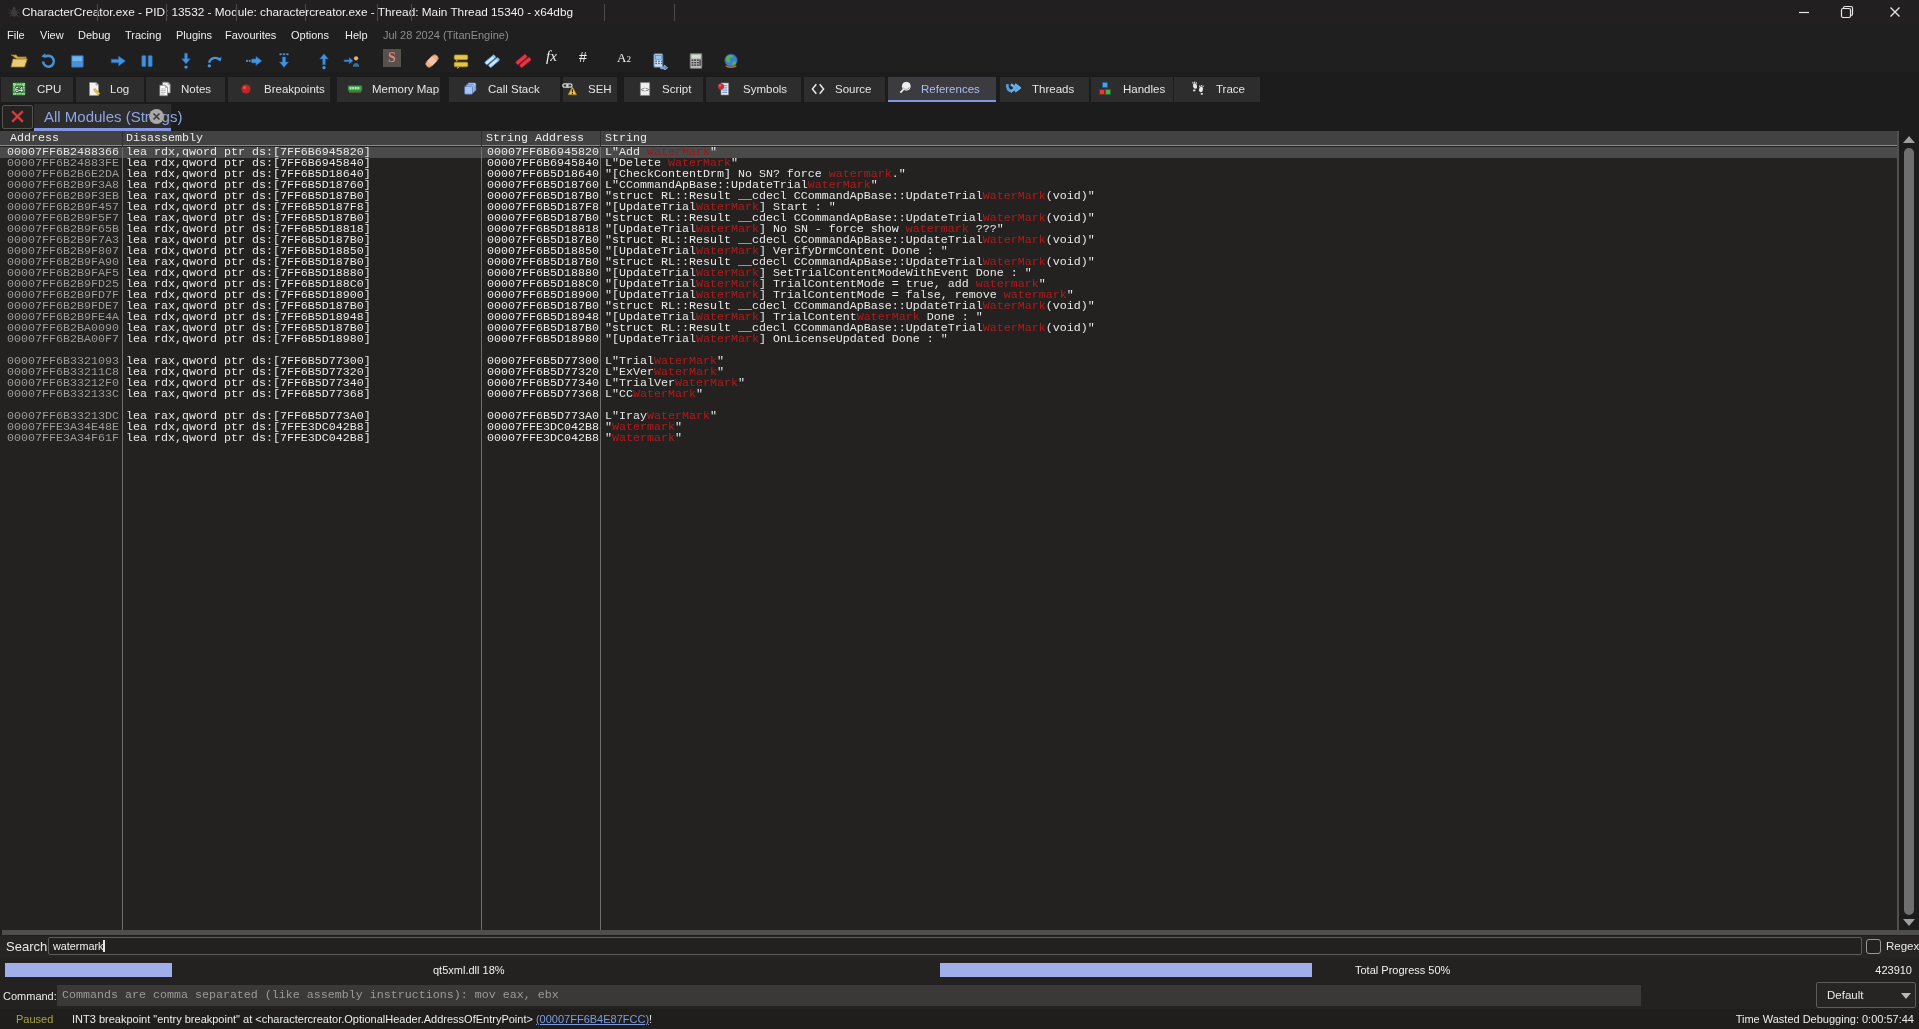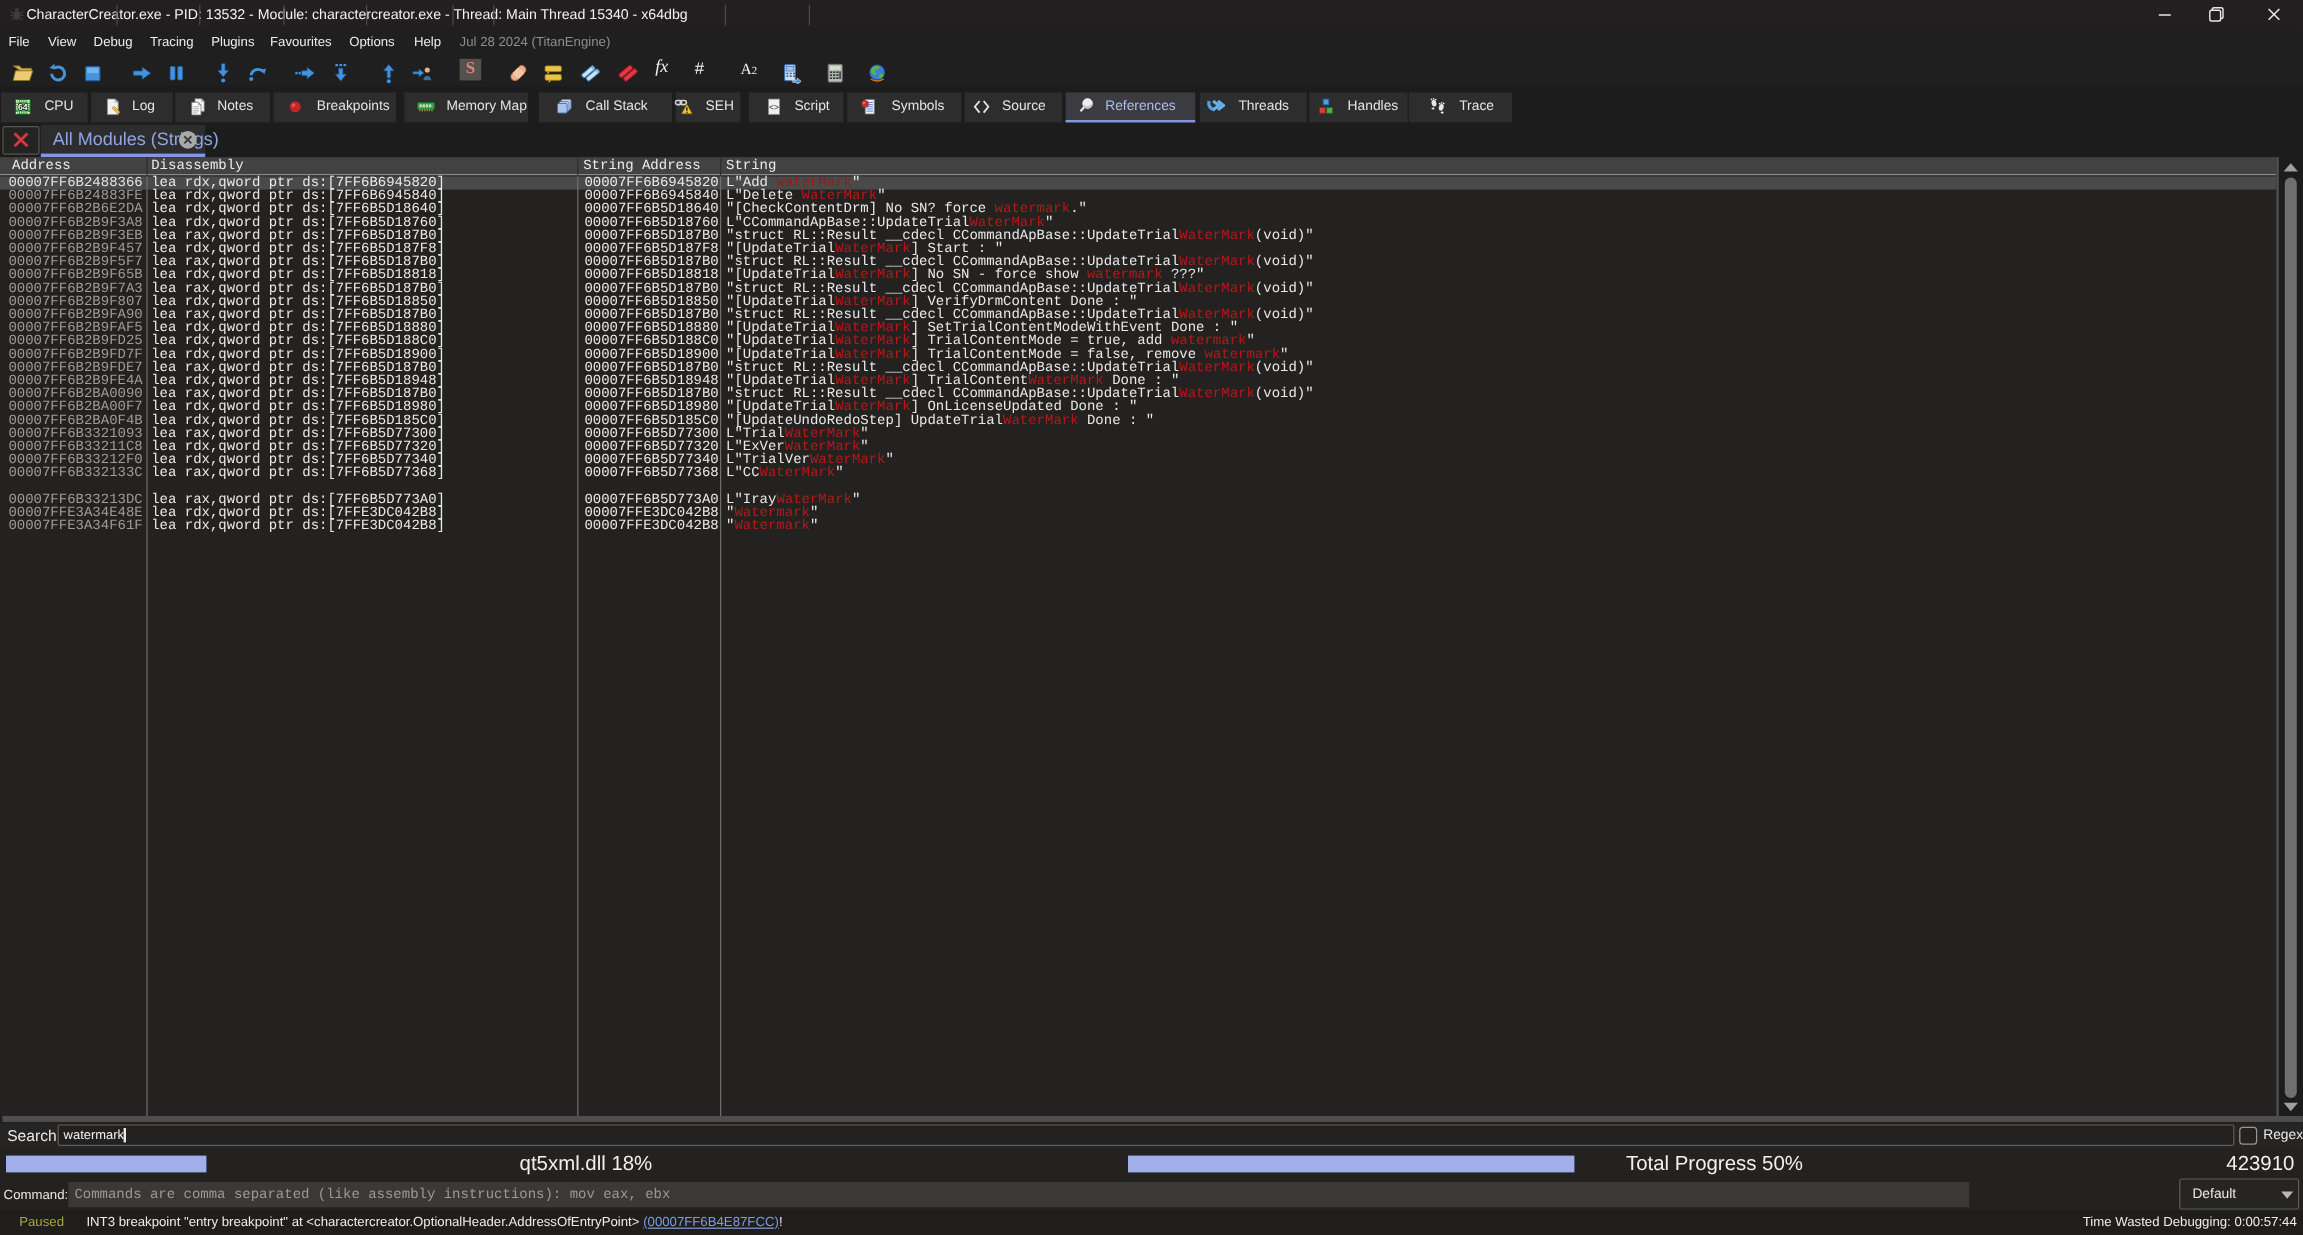--- a/index.html
+++ b/index.html
@@ -43,21 +43,21 @@
 #vthumb{left:1904px;top:148px;width:9.5px;height:767px;background:#6f6f6f;border-radius:5px}
 #hscroll{left:2px;top:930px;width:1917px;height:5px;background:#4e4e4e}
 #searchrow{left:0;top:936px;width:1919px;height:22px;background:#262524}
 #searchlab{left:6px;top:936px;height:21px;line-height:21px;font-size:13px}
 #searchbox{left:48px;top:937px;width:1814px;height:18px;background:#222120;border:1px solid #5c5c5c;border-radius:2px;line-height:16px;font-size:10.8px;padding-left:4px;color:#f0f0f0}
 #caret{left:103px;top:940px;width:2px;height:12px;background:#e8e8e8}
 #regexbox{left:1866px;top:939px;width:15px;height:15px;border:1px solid #979797;border-radius:3px;background:#232221}
 #regexlab{left:1886px;top:936px;height:21px;line-height:21px;font-size:11.5px}
 #progressrow{left:0;top:958px;width:1919px;height:25px;background:#232221}
 .pbar{position:absolute;top:963px;height:13.5px;background:#a0aeea}
-.plab{position:absolute;top:958px;height:24px;line-height:24px;font-size:17px;color:#f0f0f0}
+.plab{position:absolute;top:958px;height:24px;line-height:24px;font-size:11px;color:#f0f0f0}
 #commandrow{left:0;top:983px;width:1919px;height:26px;background:#232221}
 #cmdlab{left:3px;top:983px;height:26px;line-height:26px;font-size:11px}
 #cmdbox{left:57px;top:985px;width:1584px;height:21px;background:#3a3938;line-height:21px;font-family:"Liberation Mono",monospace;font-size:11.667px;color:#9a9a9a;padding-left:5px;white-space:pre}
 #combo{left:1816px;top:982px;width:100px;height:26px;background:#262524;border:1px solid #5c5c5c;border-radius:2px;line-height:24px;font-size:11.5px;padding-left:10px}
 #comboarr{left:1901px;top:993px;width:0;height:0;border-left:5px solid transparent;border-right:5px solid transparent;border-top:6px solid #b8b8b8}
 #statusbar{left:0;top:1009px;width:1919px;height:20px;background:#1f1e1d}
 #paused{left:16px;top:1009px;height:20px;line-height:20px;font-size:11px;color:#a6a63e}
 #statmsg{left:72px;top:1009px;height:20px;line-height:20px;font-size:11px;color:#ececec}
 #statmsg a{color:#7e9ce0;text-decoration:underline}
 #timewasted{right:5px;top:1009px;height:20px;line-height:20px;font-size:11px;color:#ececec;position:absolute}
@@ -394,21 +394,20 @@
 <div class="r" style="top:235px"><span class="c1">00007FF6B2B9F7A3</span><span class="c2">lea rax,qword ptr ds:[7FF6B5D187B0]</span><span class="c3">00007FF6B5D187B0</span><span class="c4">"struct RL::Result __cdecl CCommandApBase::UpdateTrial<em>WaterMark</em>(void)"</span></div>
 <div class="r" style="top:246px"><span class="c1">00007FF6B2B9F807</span><span class="c2">lea rdx,qword ptr ds:[7FF6B5D18850]</span><span class="c3">00007FF6B5D18850</span><span class="c4">"[UpdateTrial<em>WaterMark</em>] VerifyDrmContent Done : "</span></div>
 <div class="r" style="top:257px"><span class="c1">00007FF6B2B9FA90</span><span class="c2">lea rax,qword ptr ds:[7FF6B5D187B0]</span><span class="c3">00007FF6B5D187B0</span><span class="c4">"struct RL::Result __cdecl CCommandApBase::UpdateTrial<em>WaterMark</em>(void)"</span></div>
 <div class="r" style="top:268px"><span class="c1">00007FF6B2B9FAF5</span><span class="c2">lea rdx,qword ptr ds:[7FF6B5D18880]</span><span class="c3">00007FF6B5D18880</span><span class="c4">"[UpdateTrial<em>WaterMark</em>] SetTrialContentModeWithEvent Done : "</span></div>
 <div class="r" style="top:279px"><span class="c1">00007FF6B2B9FD25</span><span class="c2">lea rdx,qword ptr ds:[7FF6B5D188C0]</span><span class="c3">00007FF6B5D188C0</span><span class="c4">"[UpdateTrial<em>WaterMark</em>] TrialContentMode = true, add <em>watermark</em>"</span></div>
 <div class="r" style="top:290px"><span class="c1">00007FF6B2B9FD7F</span><span class="c2">lea rdx,qword ptr ds:[7FF6B5D18900]</span><span class="c3">00007FF6B5D18900</span><span class="c4">"[UpdateTrial<em>WaterMark</em>] TrialContentMode = false, remove <em>watermark</em>"</span></div>
 <div class="r" style="top:301px"><span class="c1">00007FF6B2B9FDE7</span><span class="c2">lea rax,qword ptr ds:[7FF6B5D187B0]</span><span class="c3">00007FF6B5D187B0</span><span class="c4">"struct RL::Result __cdecl CCommandApBase::UpdateTrial<em>WaterMark</em>(void)"</span></div>
 <div class="r" style="top:312px"><span class="c1">00007FF6B2B9FE4A</span><span class="c2">lea rdx,qword ptr ds:[7FF6B5D18948]</span><span class="c3">00007FF6B5D18948</span><span class="c4">"[UpdateTrial<em>WaterMark</em>] TrialContent<em>WaterMark</em> Done : "</span></div>
 <div class="r" style="top:323px"><span class="c1">00007FF6B2BA0090</span><span class="c2">lea rax,qword ptr ds:[7FF6B5D187B0]</span><span class="c3">00007FF6B5D187B0</span><span class="c4">"struct RL::Result __cdecl CCommandApBase::UpdateTrial<em>WaterMark</em>(void)"</span></div>
 <div class="r" style="top:334px"><span class="c1">00007FF6B2BA00F7</span><span class="c2">lea rdx,qword ptr ds:[7FF6B5D18980]</span><span class="c3">00007FF6B5D18980</span><span class="c4">"[UpdateTrial<em>WaterMark</em>] OnLicenseUpdated Done : "</span></div>
-<div class="r" style="top:345px"><span class="c1">00007FF6B2BA0F4B</span><span class="c2">lea rdx,qword ptr ds:[7FF6B5D185C0]</span><span class="c3">00007FF6B5D185C0</span><span class="c4">"[UpdateUndoRedoStep] UpdateTrial<em>WaterMark</em> Done : "</span></div>
 <div class="r" style="top:356px"><span class="c1">00007FF6B3321093</span><span class="c2">lea rax,qword ptr ds:[7FF6B5D77300]</span><span class="c3">00007FF6B5D77300</span><span class="c4">L"Trial<em>WaterMark</em>"</span></div>
 <div class="r" style="top:367px"><span class="c1">00007FF6B33211C8</span><span class="c2">lea rdx,qword ptr ds:[7FF6B5D77320]</span><span class="c3">00007FF6B5D77320</span><span class="c4">L"ExVer<em>WaterMark</em>"</span></div>
 <div class="r" style="top:378px"><span class="c1">00007FF6B33212F0</span><span class="c2">lea rdx,qword ptr ds:[7FF6B5D77340]</span><span class="c3">00007FF6B5D77340</span><span class="c4">L"TrialVer<em>WaterMark</em>"</span></div>
 <div class="r" style="top:389px"><span class="c1">00007FF6B332133C</span><span class="c2">lea rax,qword ptr ds:[7FF6B5D77368]</span><span class="c3">00007FF6B5D77368</span><span class="c4">L"CC<em>WaterMark</em>"</span></div>
 <div class="r" style="top:411px"><span class="c1">00007FF6B33213DC</span><span class="c2">lea rax,qword ptr ds:[7FF6B5D773A0]</span><span class="c3">00007FF6B5D773A0</span><span class="c4">L"Iray<em>WaterMark</em>"</span></div>
 <div class="r" style="top:422px"><span class="c1">00007FFE3A34E48E</span><span class="c2">lea rdx,qword ptr ds:[7FFE3DC042B8]</span><span class="c3">00007FFE3DC042B8</span><span class="c4">"<em>Watermark</em>"</span></div>
 <div class="r" style="top:433px"><span class="c1">00007FFE3A34F61F</span><span class="c2">lea rdx,qword ptr ds:[7FFE3DC042B8]</span><span class="c3">00007FFE3DC042B8</span><span class="c4">"<em>Watermark</em>"</span></div>
 <div class="abs" id="vscroll"></div>
 <div class="abs" id="vthumb"></div>
 <svg class="ic" style="left:1902px;top:135px" width="14" height="10" viewBox="0 0 14 10">

